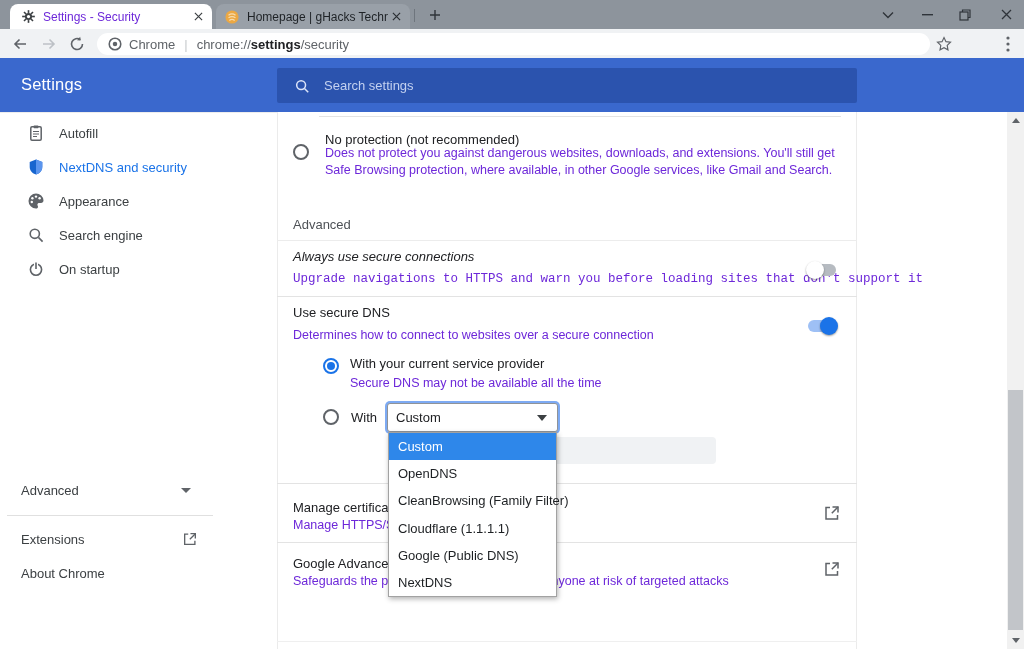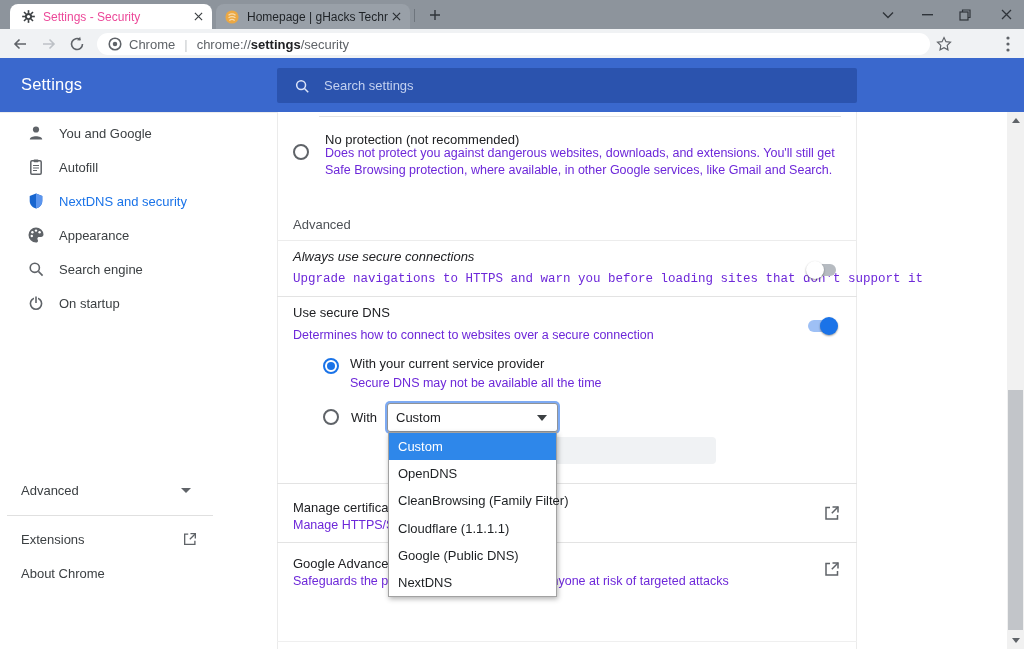--- a/index.html
+++ b/index.html
@@ -6,21 +6,21 @@
   html,body { background:#666; }
   .window {
     position:relative; width:1024px; height:649px; overflow:hidden;
     font-family:"Liberation Sans","DejaVu Sans",sans-serif; background:#fff;
     -webkit-font-smoothing:antialiased;
   }
 
   
   .tabstrip { position:absolute; top:0; left:0; width:1024px; height:29px; background:#8d949c; }
   .tab { position:absolute; top:4px; height:25px; display:flex; align-items:center; font-size:12px; }
-  .tab-active { left:10px; width:202px; background:#fff; border-radius:8px 8px 0 0; color:#ec4899; padding:0 6px 0 12px; }
+  .tab-active { left:10px; width:202px; background:#fff; border-radius:8px 8px 0 0; color:#6d28d9; padding:0 6px 0 12px; }
   .tab-inactive { left:216px; width:194px; background:#99a0a8; border-radius:8px 8px 0 0; color:#1e2226; padding:0 6px 0 9px; }
   .tab-title { flex:1; white-space:nowrap; overflow:hidden; margin-left:8px; }
   .tab-close { width:16px; height:16px; border-radius:50%; display:flex; align-items:center; justify-content:center; flex:none; }
   .tab-sep { position:absolute; left:414px; top:9px; width:1px; height:13px; background:#6e757d; }
   .newtab { position:absolute; left:426px; top:6px; width:18px; height:18px; display:flex; align-items:center; justify-content:center; }
   .winctl { position:absolute; top:0; height:29px; display:flex; align-items:center; justify-content:center; }
   .wc-chevron { left:874px; width:28px; }
   .wc-min { left:912px; width:30px; }
   .wc-max { left:950px; width:30px; }
   .wc-close { left:988px; width:36px; }
@@ -228,27 +228,20 @@
         </svg>
       <span class="ph">Search settings</span>
     </div>
   </div>
 
   <div class="sidebar">
     <div class="side-top-line"></div>
     <div class="side-list">
       <div class="side-item">
         <svg class="icn" viewBox="0 0 18 18">
-          <circle cx="9" cy="5.5" r="3.1" fill="#5f6368"></circle>
-          <path d="M2.8 15.5 C2.8 11.3 15.2 11.3 15.2 15.5 Z" fill="#5f6368"></path>
-          </svg>
-        <span class="lbl">You and Google</span>
-      </div>
-      <div class="side-item">
-        <svg class="icn" viewBox="0 0 18 18">
           <rect x="3.8" y="2.8" width="10.4" height="13.4" rx="1.2" fill="none" stroke="#5f6368" stroke-width="1.5"></rect>
           <rect x="6.6" y="1.4" width="4.8" height="2.8" rx="0.6" fill="#5f6368"></rect>
           <path d="M6 7.5 H12 M6 10 H12 M6 12.5 H10" stroke="#5f6368" stroke-width="1.2"></path>
           </svg>
         <span class="lbl">Autofill</span>
       </div>
       <div class="side-item active">
         <svg class="icn" viewBox="0 0 18 18">
           <path d="M9 1.5 L15.3 4 V8.7 C15.3 12.8 12.6 15.3 9 16.5 C5.4 15.3 2.7 12.8 2.7 8.7 V4 Z" fill="#1765cf"></path>
           <path d="M9 1.5 L15.3 4 V8.7 C15.3 12.8 12.6 15.3 9 16.5 Z" fill="#5b95ee"></path>

